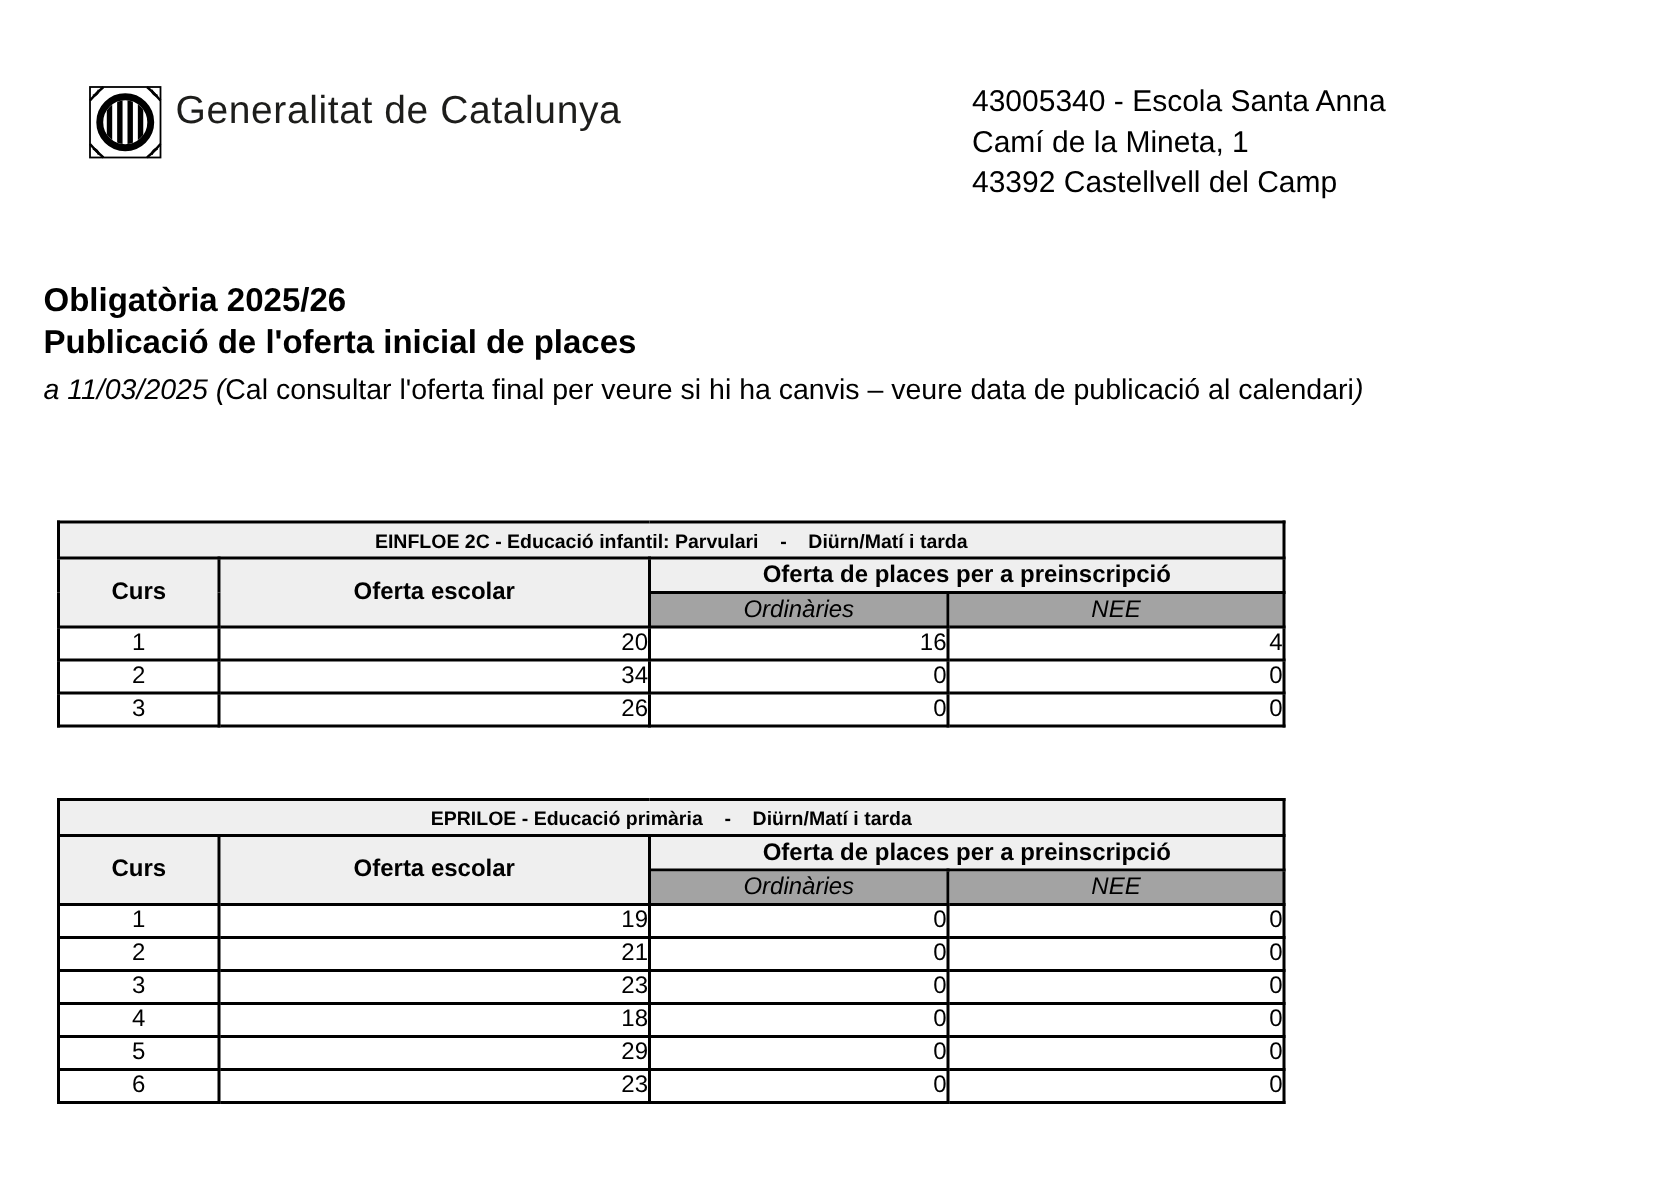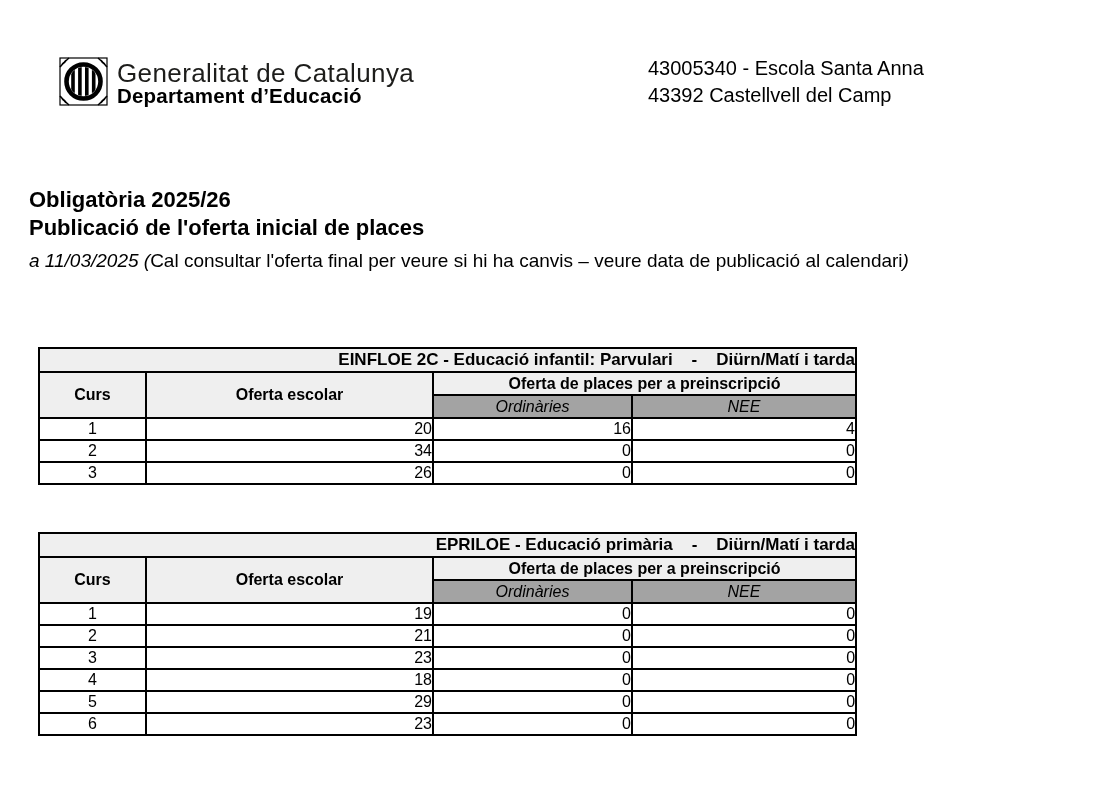--- a/index.html
+++ b/index.html
@@ -21,22 +21,22 @@
   
   table.oferta {
     position:absolute; left:38px; width:817px;
     border-collapse:collapse; table-layout:fixed;
     font-size:16px;
   }
   .tbl1 { top:347px; }
   .tbl2 { top:532px; }
   table.oferta td { border:2px solid #000; padding:0; overflow:hidden; }
   td.title-cell {
-    background:#efefef; font-weight:bold; font-size:17px;
-    text-align:right; white-space:pre; height:22px;
+    background:#efefef; font-weight:bold; font-size:13px;
+    text-align:center; white-space:pre; height:22px;
   }
   td.hcell { background:#efefef; font-weight:bold; text-align:center; }
   td.group-cell { border-bottom:1px solid #000; height:20px; }
   td.span-cell { height:44px; }
   td.sub-cell {
     background:#a3a3a3; font-style:italic; font-weight:normal;
     text-align:center; border-top:1px solid #000; height:20px;
   }
   tr.data-row td { height:20px; background:#fff; }
   td.curs { text-align:center; }
@@ -73,25 +73,25 @@
       <g clip-path="url(#cclip)">
         <rect x="13.2" y="9" width="3.6" height="34" fill="#000"></rect>
         <rect x="20.1" y="9" width="3.6" height="34" fill="#000"></rect>
         <rect x="27.0" y="9" width="3.6" height="34" fill="#000"></rect>
         <rect x="33.9" y="9" width="3.6" height="34" fill="#000"></rect>
       </g>
     </svg>
   </div>
   <div class="logo-text">
     <div class="logo-line1">Generalitat de Catalunya</div>
-    <div class="logo-line2">Departament d’Educació</div>
   </div>
 
   <div class="school">
     <div>43005340 - Escola Santa Anna</div>
+    <div>Camí de la Mineta, 1</div>
     <div>43392 Castellvell del Camp</div>
   </div>
 
   <div class="doc-titles">
     <div class="doc-title">Obligatòria 2025/26</div>
     <div class="doc-title">Publicació de l'oferta inicial de places</div>
     <div class="doc-note"><span class="it">a 11/03/2025 (</span><span>Cal consultar l'oferta final per veure si hi ha canvis – veure data de publicació al calendari</span><span class="it">)</span></div>
   </div>
 
   <table class="oferta tbl1">

